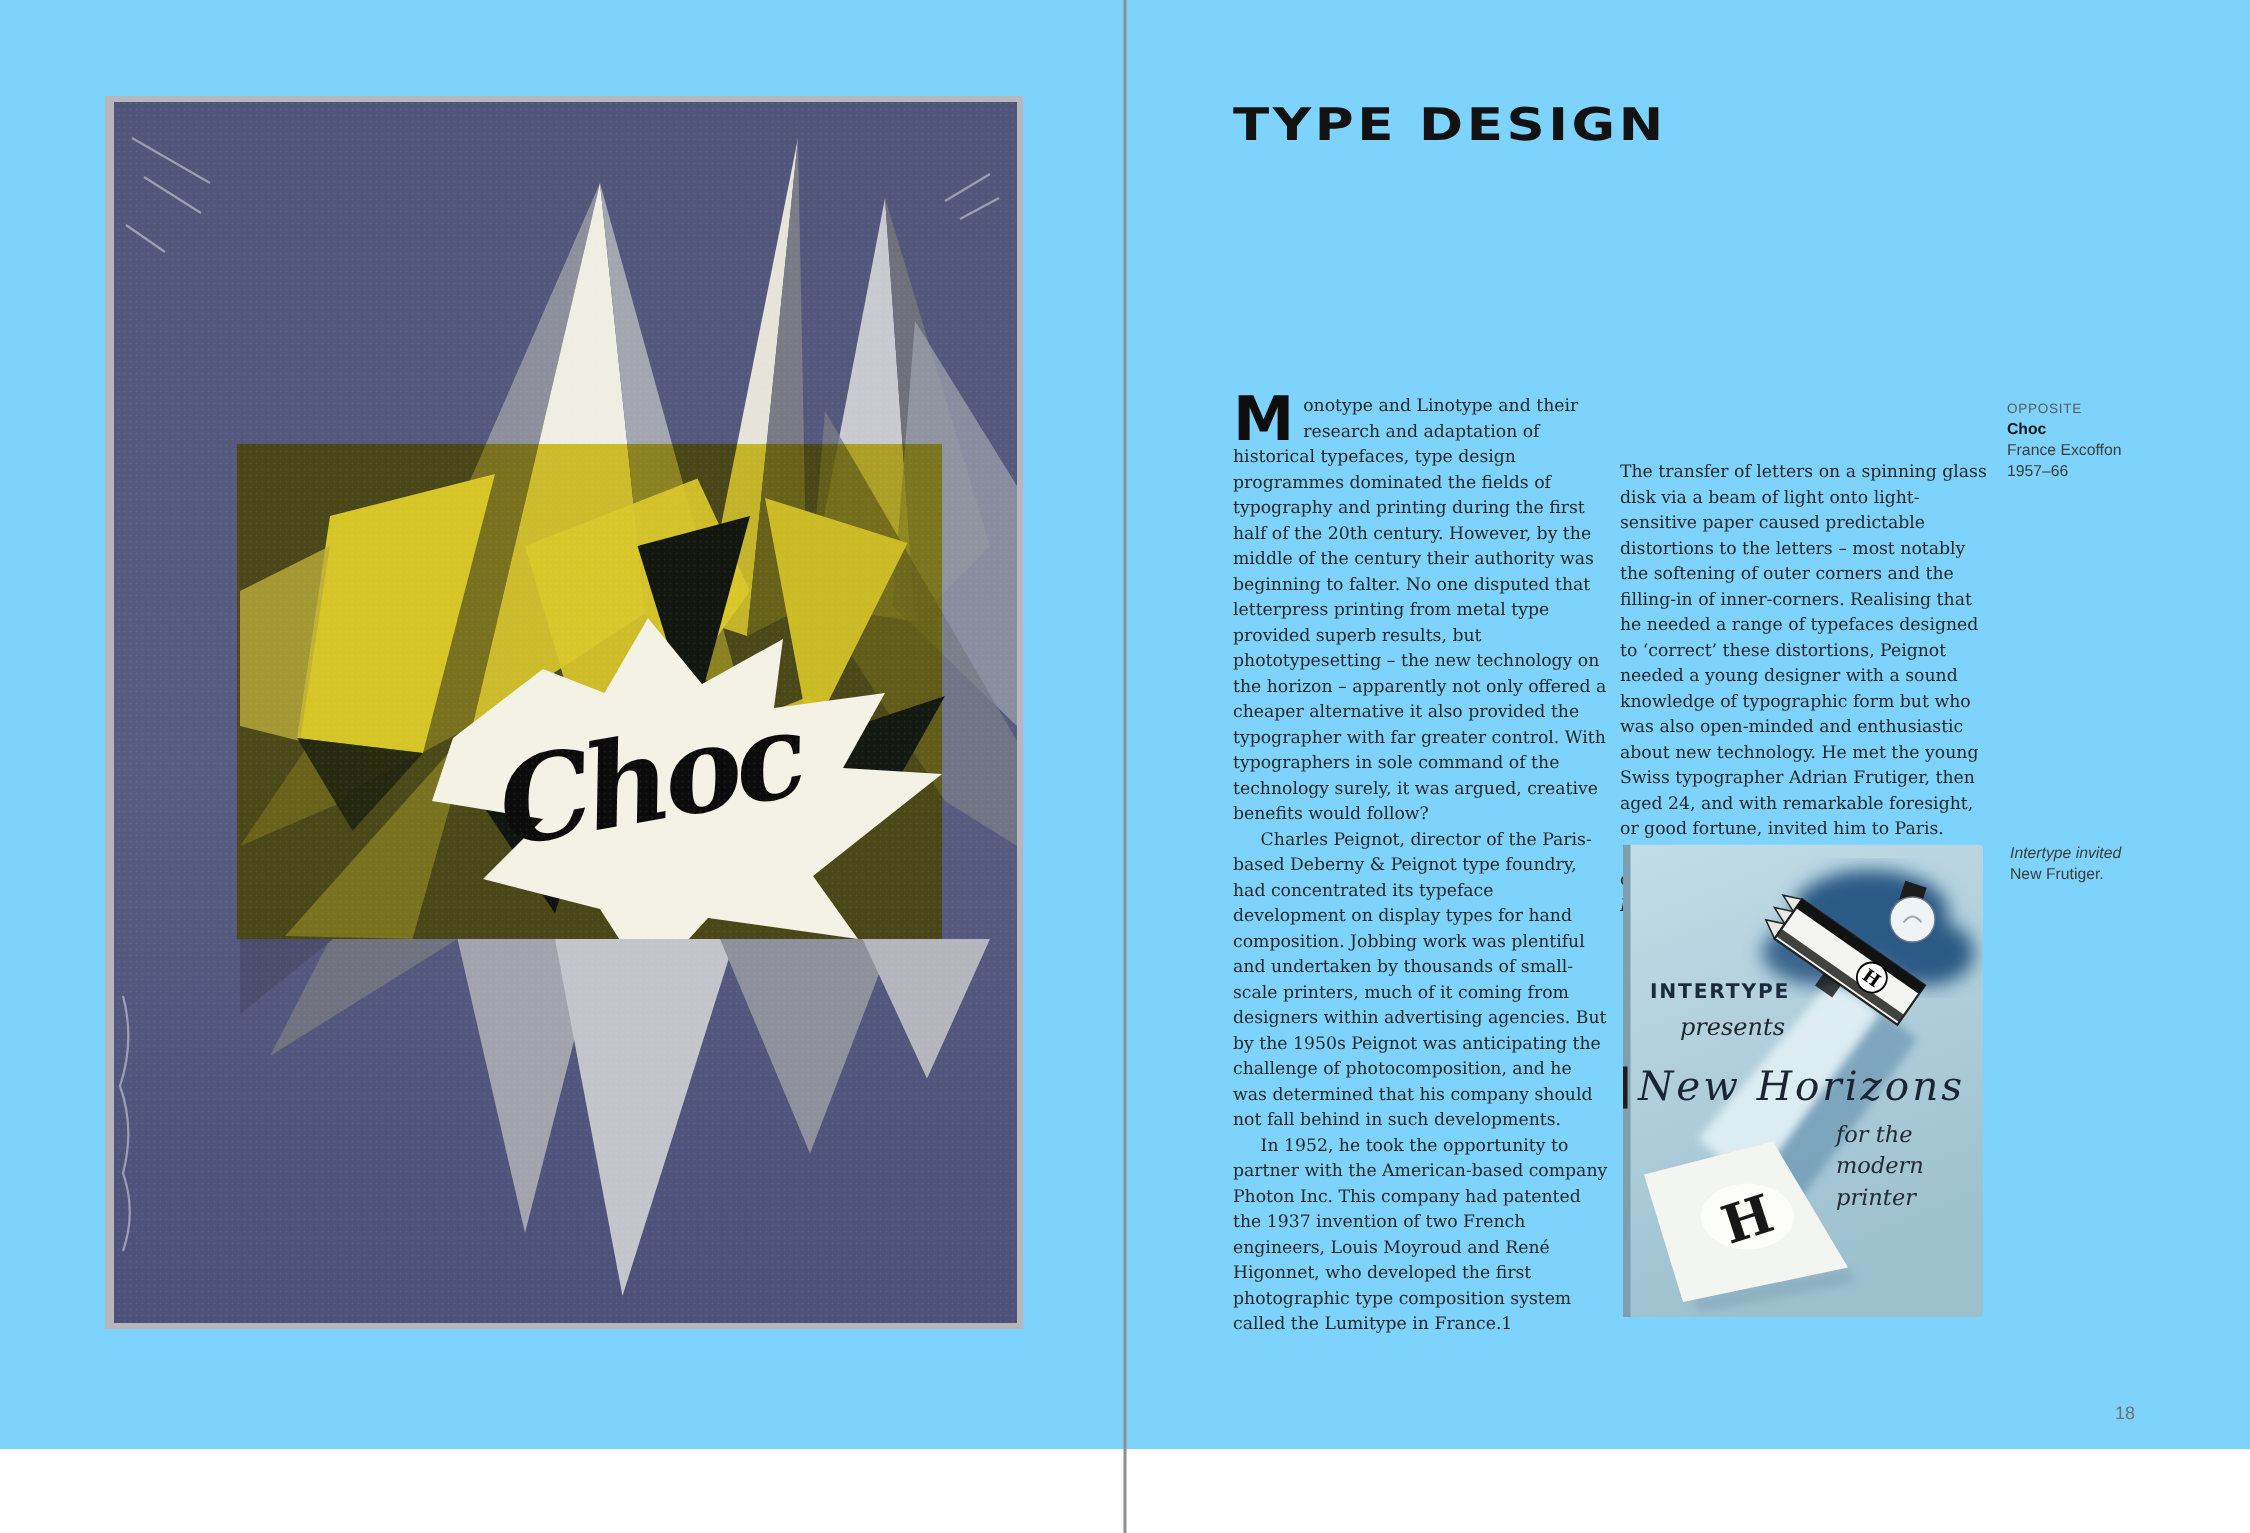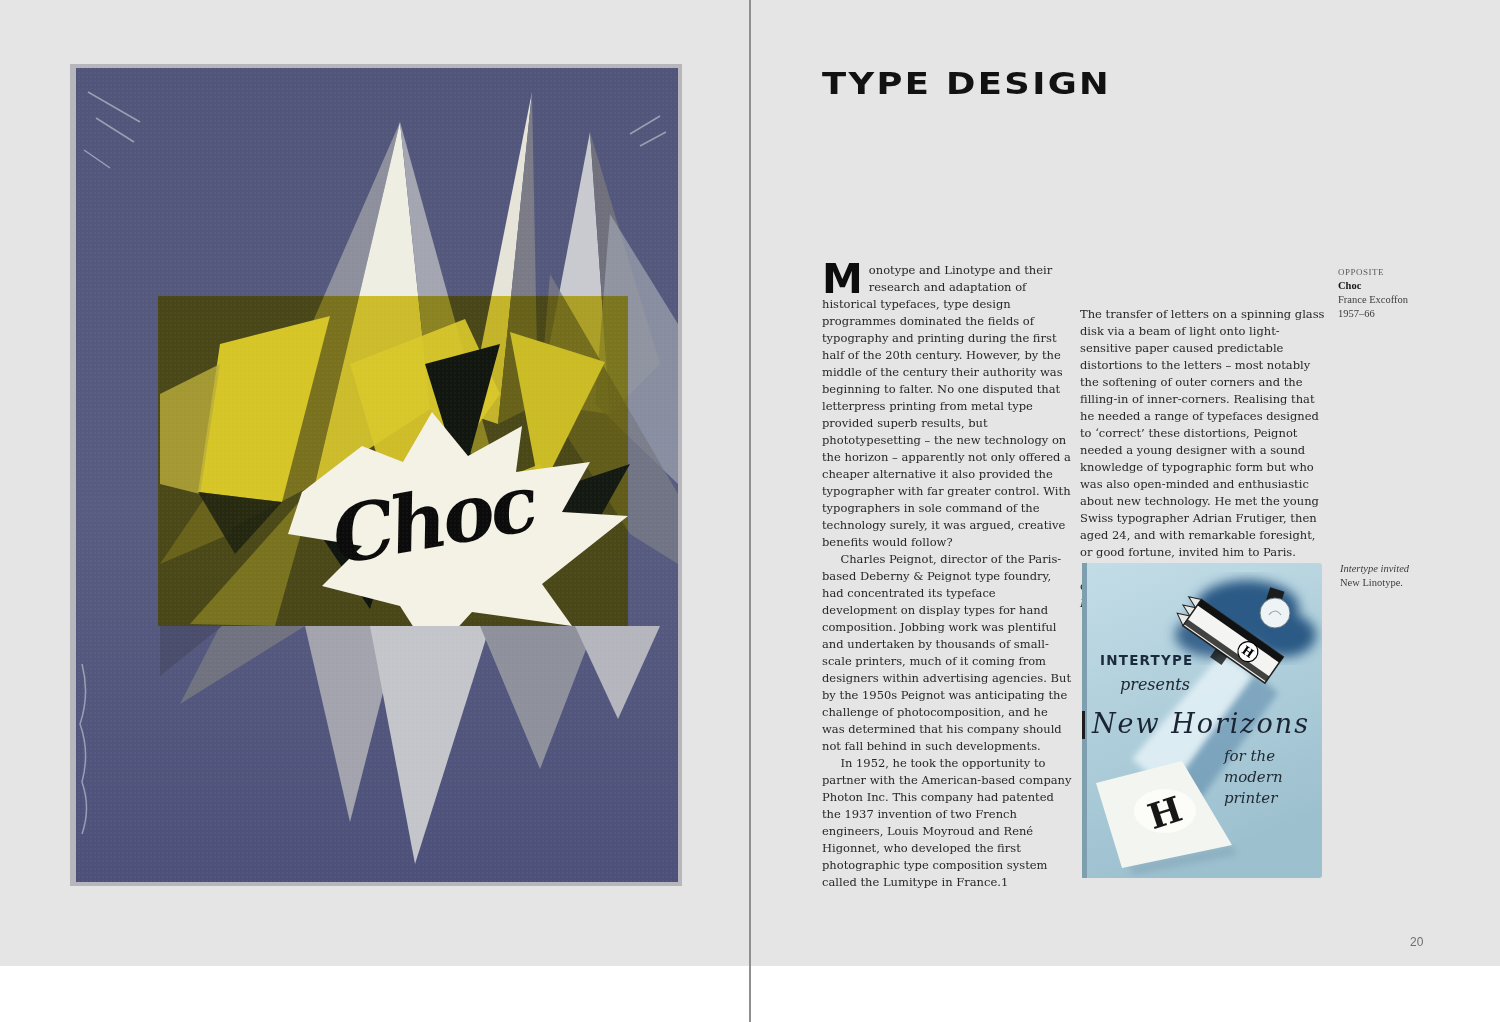--- a/index.html
+++ b/index.html
@@ -1,18 +1,18 @@
 <!DOCTYPE html>
 <html><head>
 <meta charset="utf-8">
 <style>
   * { margin:0; padding:0; box-sizing:border-box; }
   html,body { width:1500px; height:1022px; background:#ffffff; overflow:hidden;
               font-family:"DejaVu Serif", serif; }
-  .spread { position:relative; width:1500px; height:966px; background:#e5e5e5; }
+  .spread { position:relative; width:1500px; height:966px; background:#7dd3fc; }
 
   .gutter { position:absolute; left:749px; top:0; width:2px; height:1022px; background:#8f8f8f; }
 
   
   .poster-wrap { position:absolute; left:70px; top:64px; width:612px; height:822px; }
   .poster-wrap svg { display:block; }
 
   
   .heading { position:absolute; left:822px; top:66px; color:#121212;
              font-family:"DejaVu Sans", sans-serif; font-weight:bold; font-size:30px;
@@ -23,21 +23,21 @@
          text-align:left; }
   .col-1 { left:822px; top:262px; }
   .col-2 { left:1080px; top:262px;margin-top:44px; }
   .col p { margin:0; }
   .col p.indent { text-indent:1.6em; }
   .dropcap { float:left; font-family:"DejaVu Sans", sans-serif; font-weight:bold;
              font-size:41px; line-height:31px; padding-top:2px; margin-right:6px;
              color:#0d0d0d; }
   .ital { font-style:italic; }
 
-  .cap { position:absolute; font-family:Liberation Serif, serif;
+  .cap { position:absolute; font-family:Liberation Sans, sans-serif;
          font-size:10.5px; line-height:14px; color:#3c3c3c; }
   .cap-opposite { left:1338px; top:265px; }
   .cap-kicker { font-size:9px; letter-spacing:.5px; color:#5a5a5a; }
   .cap-strong { font-weight:bold; color:#161616; }
   .cap-intertype { left:1340px; top:562px; }
   .cap-intertype .ital { font-style:italic; }
 
   .booklet-wrap { position:absolute; left:1082px; top:563px; width:240px; height:315px; }
 
   .folio { position:absolute; left:1410px; top:935px; color:#6f6f6f;
@@ -135,21 +135,21 @@
 
   <div class="cap cap-opposite">
     <div class="cap-kicker">OPPOSITE</div>
     <div class="cap-strong">Choc</div>
     <div>France Excoffon</div>
     <div>1957–66</div>
   </div>
 
   <div class="cap cap-intertype">
     <div class="ital">Intertype invited</div>
-    <div>New Linotype.</div>
+    <div>New Frutiger.</div>
   </div>
 
   <div class="booklet-wrap">
     <svg width="240" height="315" viewBox="0 0 240 315">
       <defs>
         <linearGradient id="bluecover" x1="0" y1="0" x2="0.3" y2="1">
           <stop offset="0" stop-color="#c3dde7"></stop>
           <stop offset="0.6" stop-color="#acccd9"></stop>
           <stop offset="1" stop-color="#9dc0cf"></stop>
         </linearGradient>
@@ -199,15 +199,15 @@
 
       <text x="18" y="102" font-family="DejaVu Sans, sans-serif" font-weight="bold" font-size="13.5" letter-spacing="1.2" fill="#1b2b3e">INTERTYPE</text>
       <text x="38" y="127" font-family="DejaVu Serif, serif" font-style="italic" font-size="16" fill="#20262e">presents</text>
       <text x="118" y="170" text-anchor="middle" font-family="DejaVu Serif, serif" font-style="italic" font-size="27" fill="#1b2433" textLength="216">New Horizons</text>
       <text x="142" y="198" font-family="DejaVu Serif, serif" font-style="italic" font-size="15" fill="#222a33">for the</text>
       <text x="142" y="219" font-family="DejaVu Serif, serif" font-style="italic" font-size="15" fill="#222a33">modern</text>
       <text x="142" y="240" font-family="DejaVu Serif, serif" font-style="italic" font-size="15" fill="#222a33">printer</text>
     </svg>
   </div>
 
-  <div class="folio">20</div>
+  <div class="folio">18</div>
 
 </div>
 
 </body></html>

